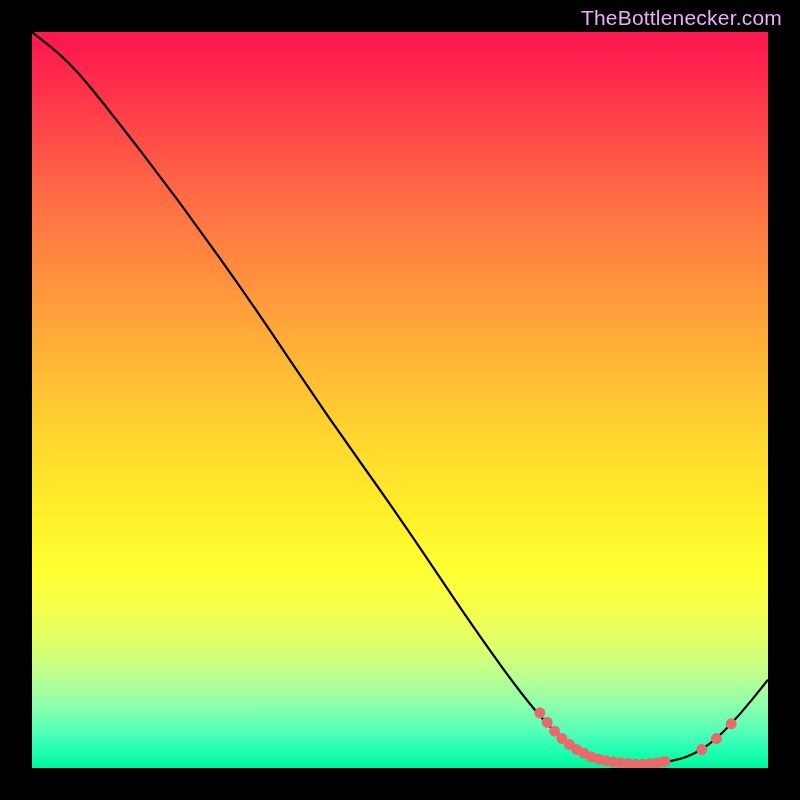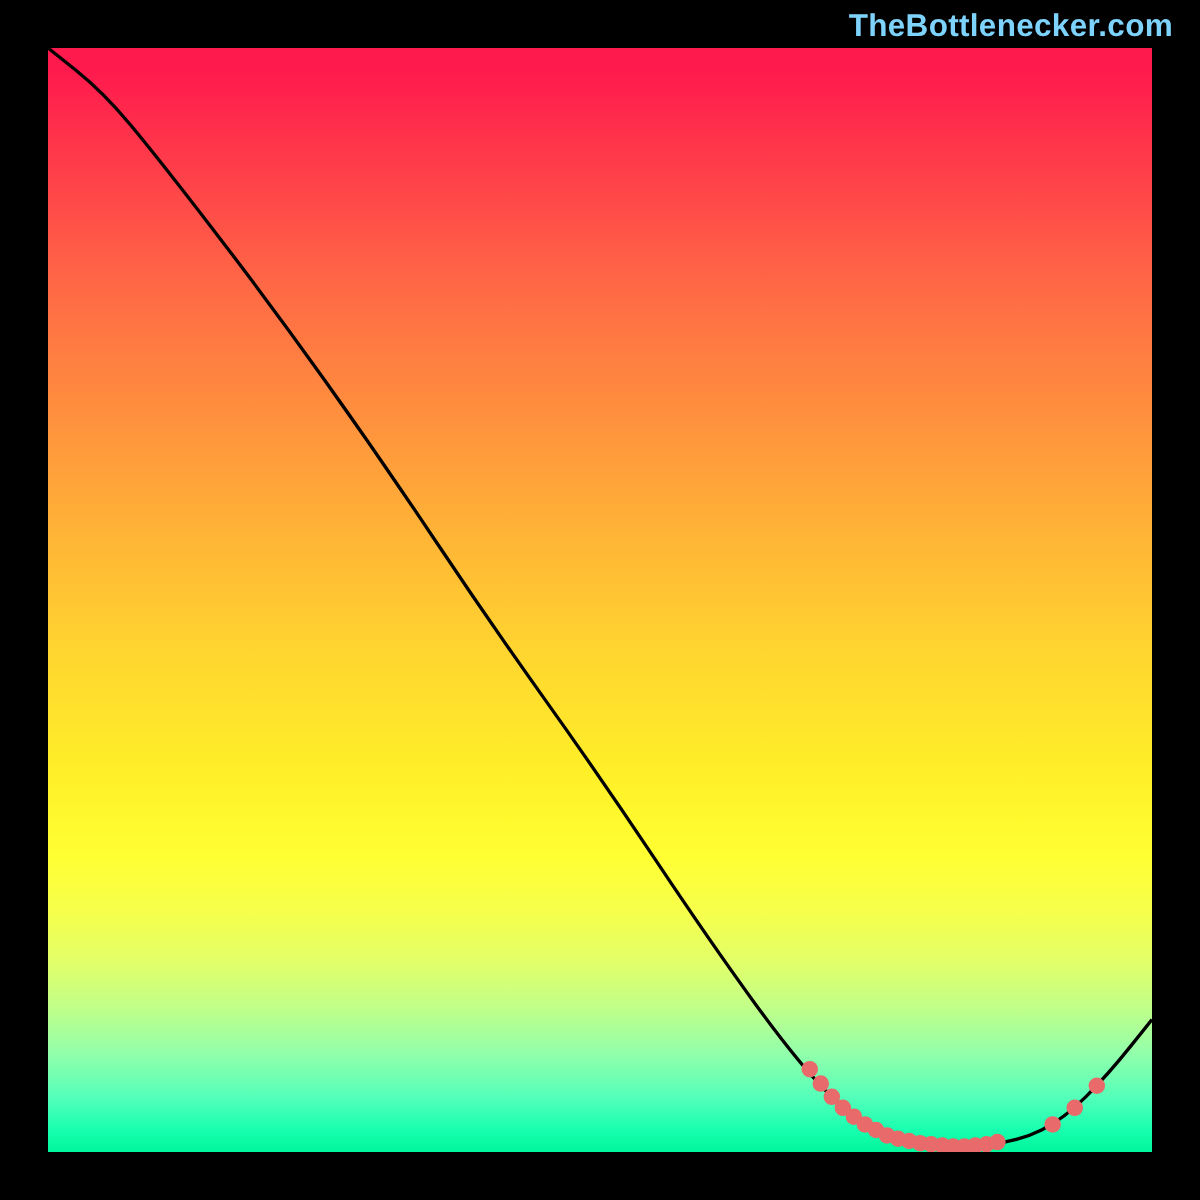--- a/index.html
+++ b/index.html
@@ -7,23 +7,23 @@
     width: 800px;
     height: 800px;
     background: #000;
     position: relative;
     font-family: Arial, sans-serif;
   }
   .attribution {
     position: absolute;
     top: 6px;
     right: 18px;
-    color: #7dd3fc;
+    color: #f0abfc;
     font-size: 21px;
-    font-weight: bold;
+    font-weight: normal;
     letter-spacing: 0.2px;
   }
   .plot-area {
     position: absolute;
     left: 32px;
     top: 32px;
     width: 736px;
     height: 736px;
     background: linear-gradient(to bottom,
       #ff1a4d 0%,

